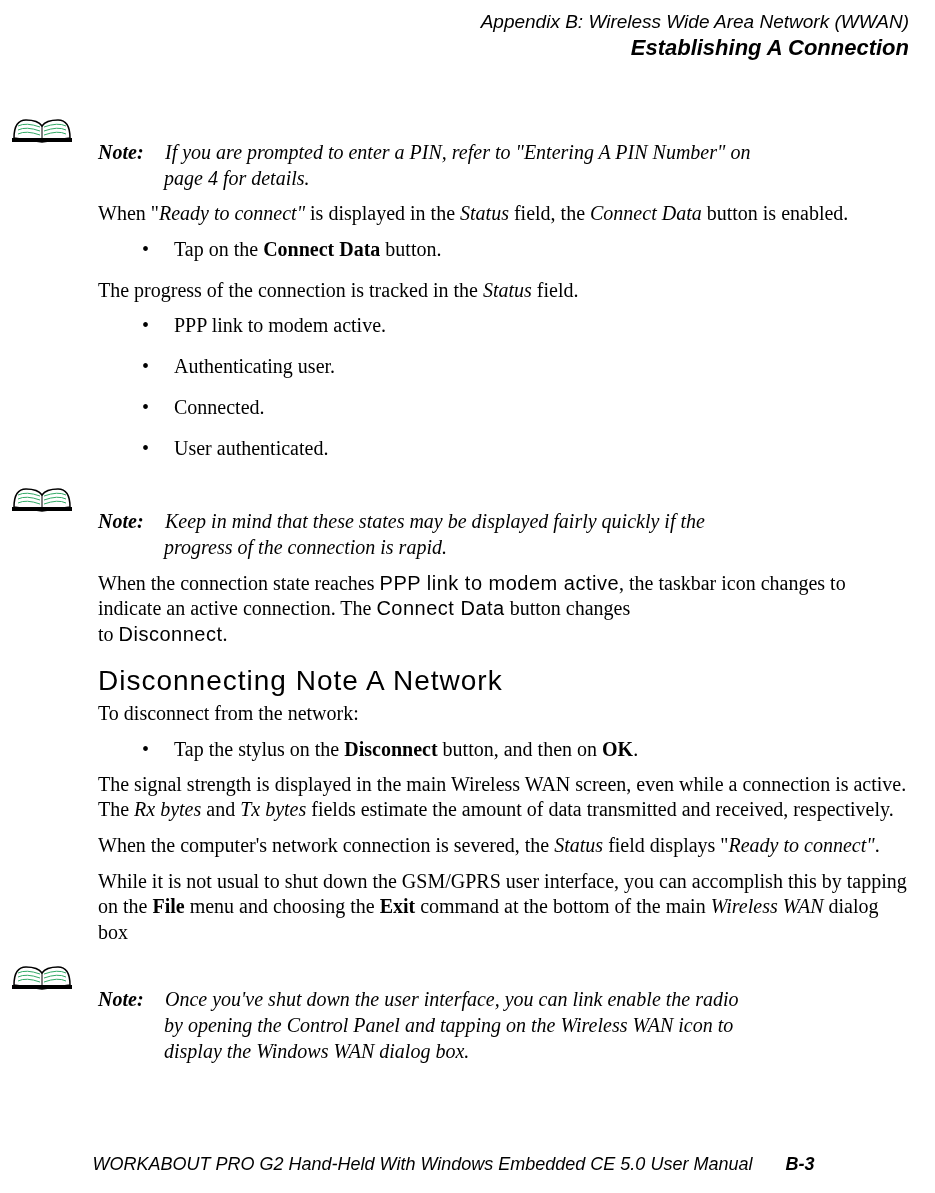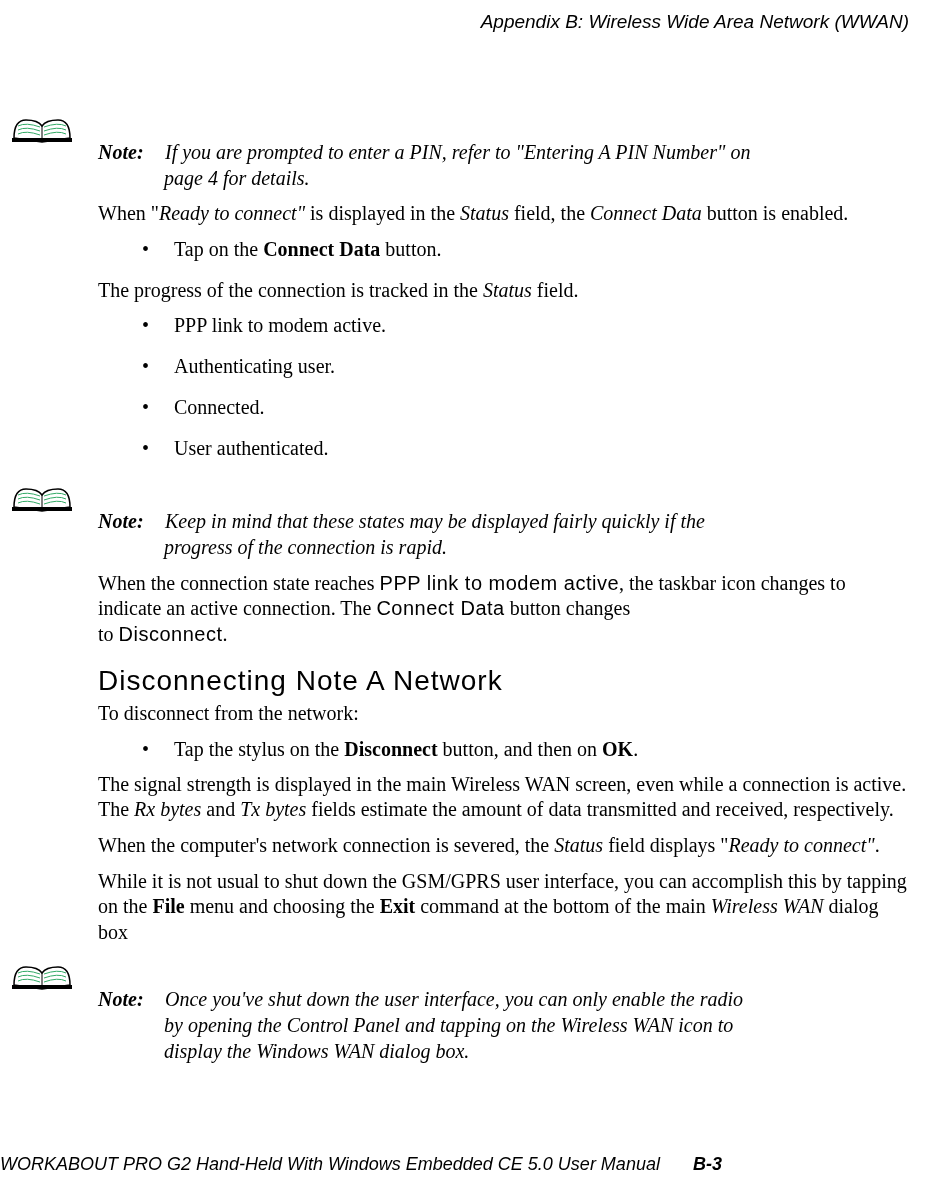--- a/index.html
+++ b/index.html
@@ -94,36 +94,37 @@
     font-weight: normal;
     font-size: 28px;
     letter-spacing: 1px;
     margin: 16px 0 2px 0;
   }
   .footer {
     position: absolute;
     bottom: 18px;
     left: 0;
     right: 28px;
-    text-align: left;
+    text-align: center;
     font-style: italic;
     font-family: Arial, Helvetica, sans-serif;
     font-size: 18px;
   }
   .footer .pageno { font-weight: bold; margin-left: 28px; }
   .bold { font-weight: bold; }
   .ital { font-style: italic; }
 </style>
 </head>
 <body>
 
 <div class="page">
 
   <div class="header">
     <div class="line1">Appendix  B:  Wireless Wide Area Network (WWAN)</div>
+    <div class="line2">Establishing A Connection</div>
   </div>
 
   <div class="content">
 
     <div class="note-row">
       <div class="note-icon">
         <svg viewBox="0 0 60 36" width="60" height="36">
           <path d="M2 28 Q2 10 14 10 Q26 10 30 16 Q34 10 46 10 Q58 10 58 28 L30 32 Z" fill="#fff" stroke="#000" stroke-width="1.5"></path>
           <path d="M30 16 L30 32" stroke="#000" stroke-width="1"></path>
           <path d="M6 16 Q14 12 28 17 M6 20 Q14 16 28 21 M6 24 Q14 20 28 25" stroke="#3a6" stroke-width="1" fill="none"></path>
@@ -206,21 +207,21 @@
         <svg viewBox="0 0 60 36" width="60" height="36">
           <path d="M2 28 Q2 10 14 10 Q26 10 30 16 Q34 10 46 10 Q58 10 58 28 L30 32 Z" fill="#fff" stroke="#000" stroke-width="1.5"></path>
           <path d="M30 16 L30 32" stroke="#000" stroke-width="1"></path>
           <path d="M6 16 Q14 12 28 17 M6 20 Q14 16 28 21 M6 24 Q14 20 28 25" stroke="#3a6" stroke-width="1" fill="none"></path>
           <path d="M32 17 Q46 12 54 16 M32 21 Q46 16 54 20 M32 25 Q46 20 54 24" stroke="#3a6" stroke-width="1" fill="none"></path>
           <rect x="0" y="28" width="60" height="4" fill="#000"></rect>
         </svg>
       </div>
       <div class="note-body">
         <span class="note-label">Note:</span>
-        <span class="note-text">Once you've shut down the user interface, you can only enable the radio</span>
+        <span class="note-text">Once you've shut down the user interface, you can link enable the radio</span>
         <span class="note-indent">by opening the Control Panel and tapping on the Wireless WAN icon to</span>
         <span class="note-indent">display the Windows WAN dialog box.</span>
       </div>
     </div>
 
   </div>
 
   <div class="footer">
     <span>WORKABOUT PRO G2 Hand-Held With Windows Embedded CE 5.0 User Manual</span>
     <span class="pageno">B-3</span>

